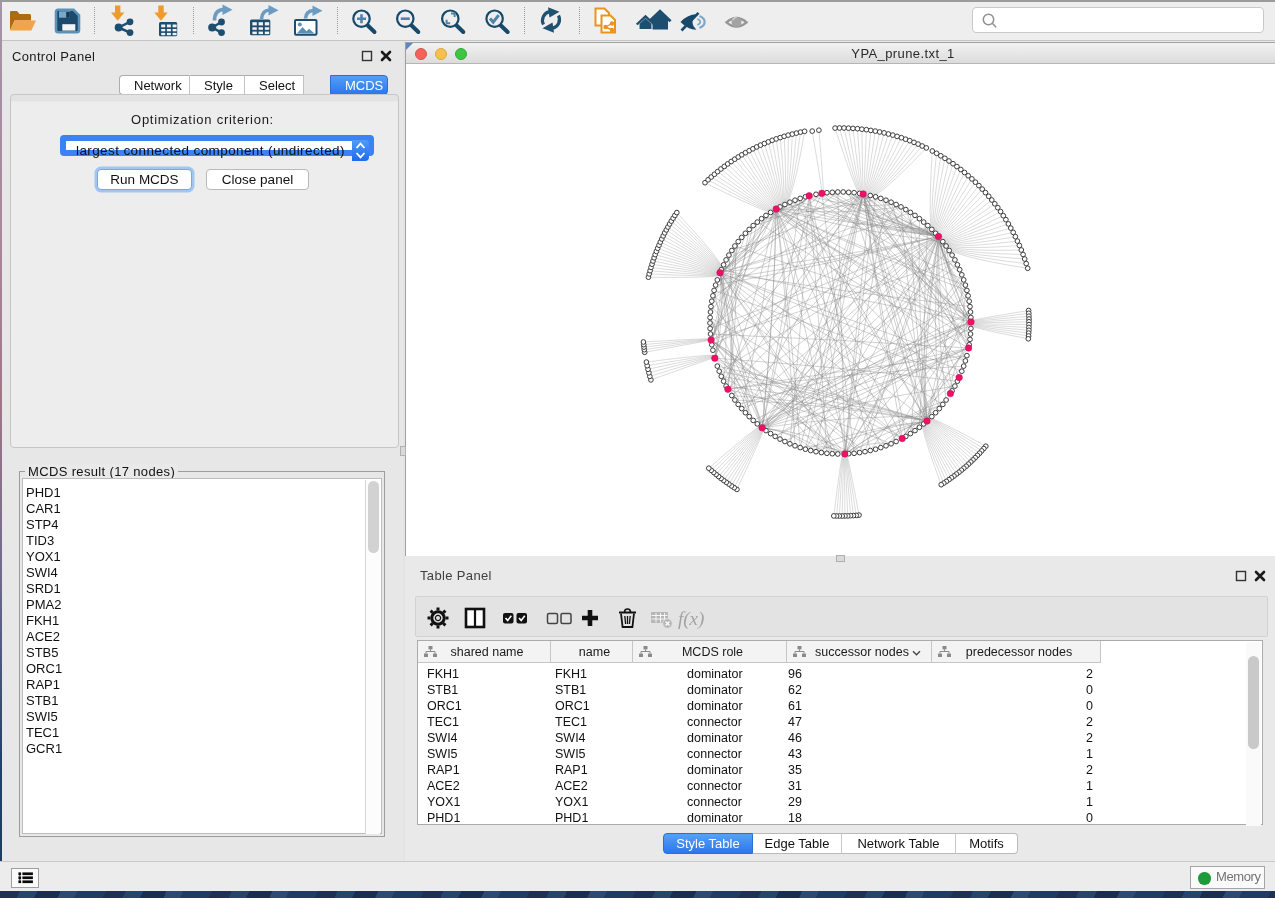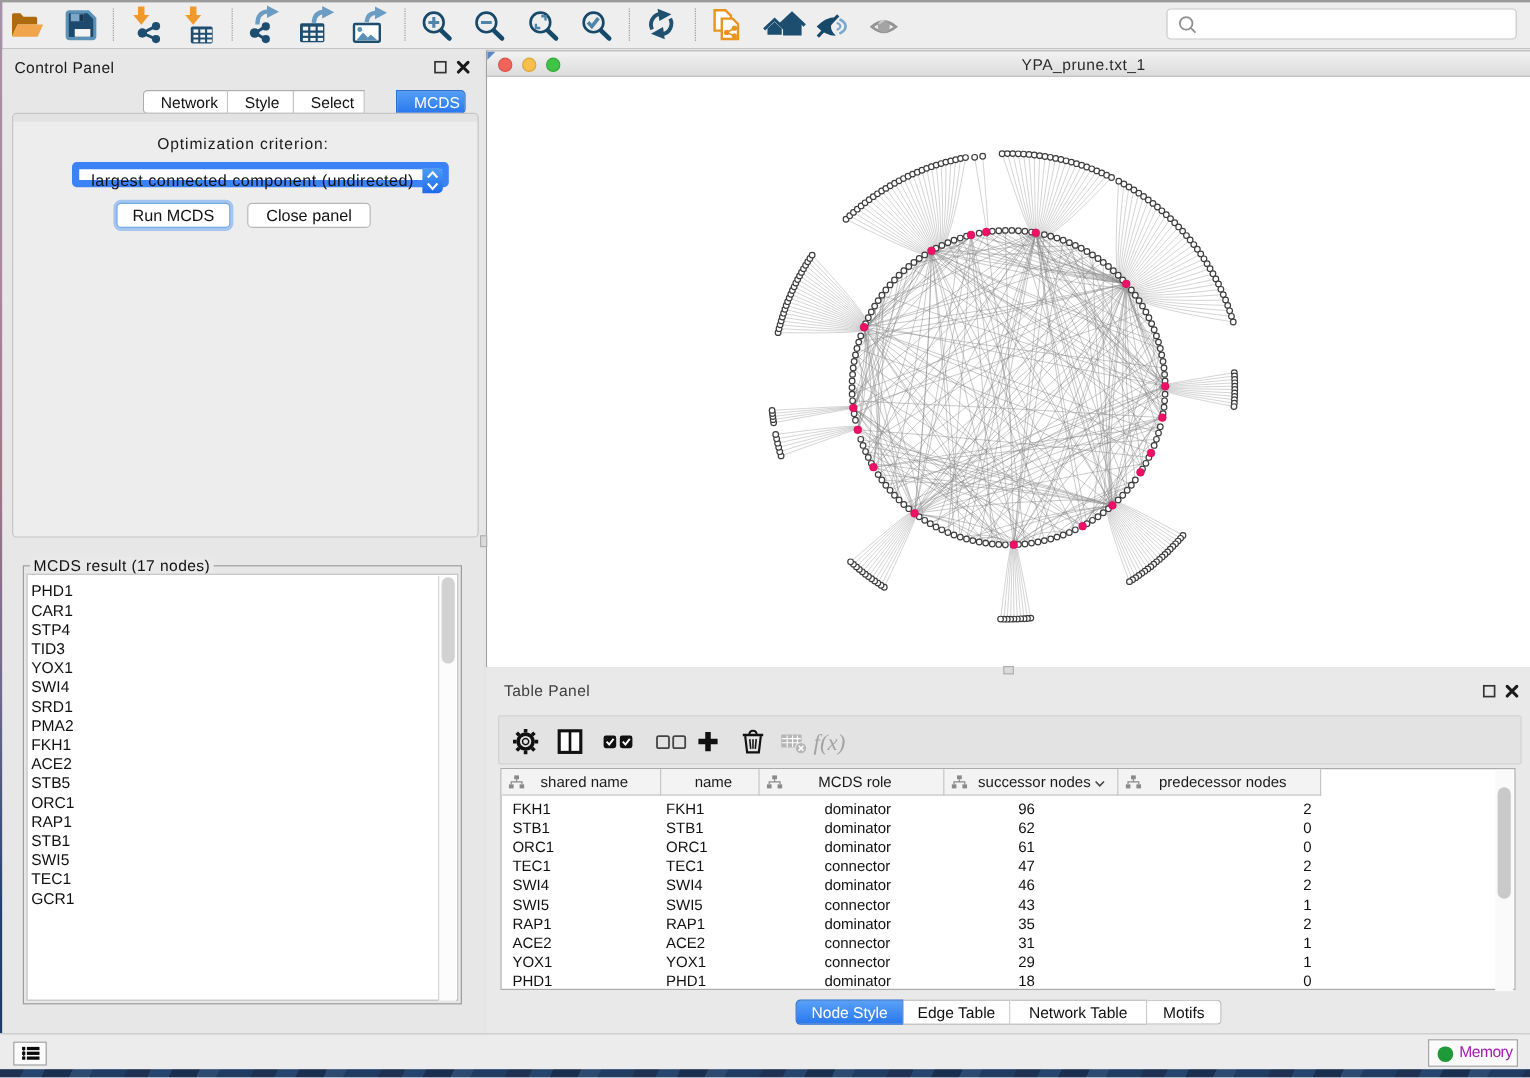--- a/index.html
+++ b/index.html
@@ -77,39 +77,39 @@
 #ttable { position:absolute; left:12px; top:84px; width:846px; height:185px; background:#fff;
   border:1px solid #ababab; }
 #thead { position:absolute; left:0; top:0; width:683px; height:22px; background:#f3f3f3;
   border-bottom:1px solid #c6c6c6; font-size:12.5px; color:#1a1a1a; }
 .th { position:absolute; top:0; height:22px; border-right:1px solid #c6c6c6; }
 .th .lbl { position:absolute; left:3px; width:100%; text-align:center; top:4px; }
 .trow { position:absolute; font-size:12.5px; color:#111; height:16px; line-height:16px; width:683px; }
 .trow .c1 { position:absolute; left:9px; }
 .trow .c2 { position:absolute; left:137px; }
 .trow .c3 { position:absolute; left:226px;margin-left:43px; }
-.trow .c4 { position:absolute; left:370px; width:135px; text-align:center; }
+.trow .c4 { position:absolute; left:370px; width:135px; text-align:left; }
 .trow .c5 { position:absolute; left:530px; width:145px; text-align:right; }
 #tscroll { position:absolute; right:1px; top:1px; width:15px; height:184px; background:#fafafa; }
 #tscrollthumb { position:absolute; left:2px; top:14px; width:11px; height:93px; background:#c9c9c9; border-radius:6px; }
 #ttabs { position:absolute; left:258px; top:277px; height:21px; display:flex; }
 .tseg { height:21px; line-height:20px; text-align:center; background:#fff;
   border-top:1px solid #b9b9b9; border-bottom:1px solid #b9b9b9; border-right:1px solid #c9c9c9;
   font-size:13px; color:#111; }
 .tseg.sel { background:linear-gradient(#58a0f6,#2a78ef); color:#fff; border:1px solid #2a6fd4;
   border-radius:4px 0 0 4px; }
 .tseg.last { border-right:1px solid #b9b9b9; border-radius:0 4px 4px 0; }
 
 
 #statusbar { left:0; top:861px; width:1275px; height:30px; background:#ececec;
   border-top:1px solid #c9c9c9; }
 #listbtn { position:absolute; left:11px; top:6px; width:28px; height:20px; background:#fbfbfb;
   border:1px solid #9f9f9f; }
 #membtn { position:absolute; right:10px; top:4px; width:75px; height:23px; background:#fafafa;
-  border:1px solid #a5a5a5; font-size:13px; letter-spacing:-0.4px; color:#a21caf; }
+  border:1px solid #a5a5a5; font-size:13px; letter-spacing:-0.4px; color:#737373; }
 #membtn .dot { position:absolute; left:7px; top:5px; width:12.5px; height:12.5px; border-radius:50%;
   background:#1f9a38; }
 #membtn .t { position:absolute; left:25px; top:2px; }
 
 #wallpaper { left:0; top:891px; width:1275px; height:7px;
   background:repeating-linear-gradient(115deg,#1e3152 0 18px,#26456e 18px 34px,#1a2e50 34px 55px,#2c4a72 55px 70px,#203c62 70px 96px); }
 </style>
 </head>
 <body>
 <div class="abs" style="left:0;top:0;width:1275px;height:2px;background:#9b9b9b;z-index:7"></div>
@@ -802,21 +802,21 @@
           <span class="c3">dominator</span>
           <span class="c4">18</span>
           <span class="c5">0</span>
         </div>
     </div>
     <div id="tscroll">
         <div id="tscrollthumb"></div>
       </div>
   </div>
   <div id="ttabs">
-    <div class="tseg sel" style="width:90px">Node Style</div>
+    <div class="tseg sel" style="width:90px">Style Table</div>
     <div class="tseg" style="width:89px">Edge Table</div>
     <div class="tseg" style="width:114px">Network Table</div>
     <div class="tseg last" style="width:62px">Motifs</div>
   </div>
 </div>
 <div class="abs" id="statusbar">
   <div id="listbtn"><svg width="26" height="18" viewBox="0 0 26 18">
     <g fill="#0a0a0a">
           <rect x="6.4" y="3.4" width="2.7" height="2.7"></rect>
           <rect x="10.4" y="3.4" width="10.5" height="2.7"></rect>

